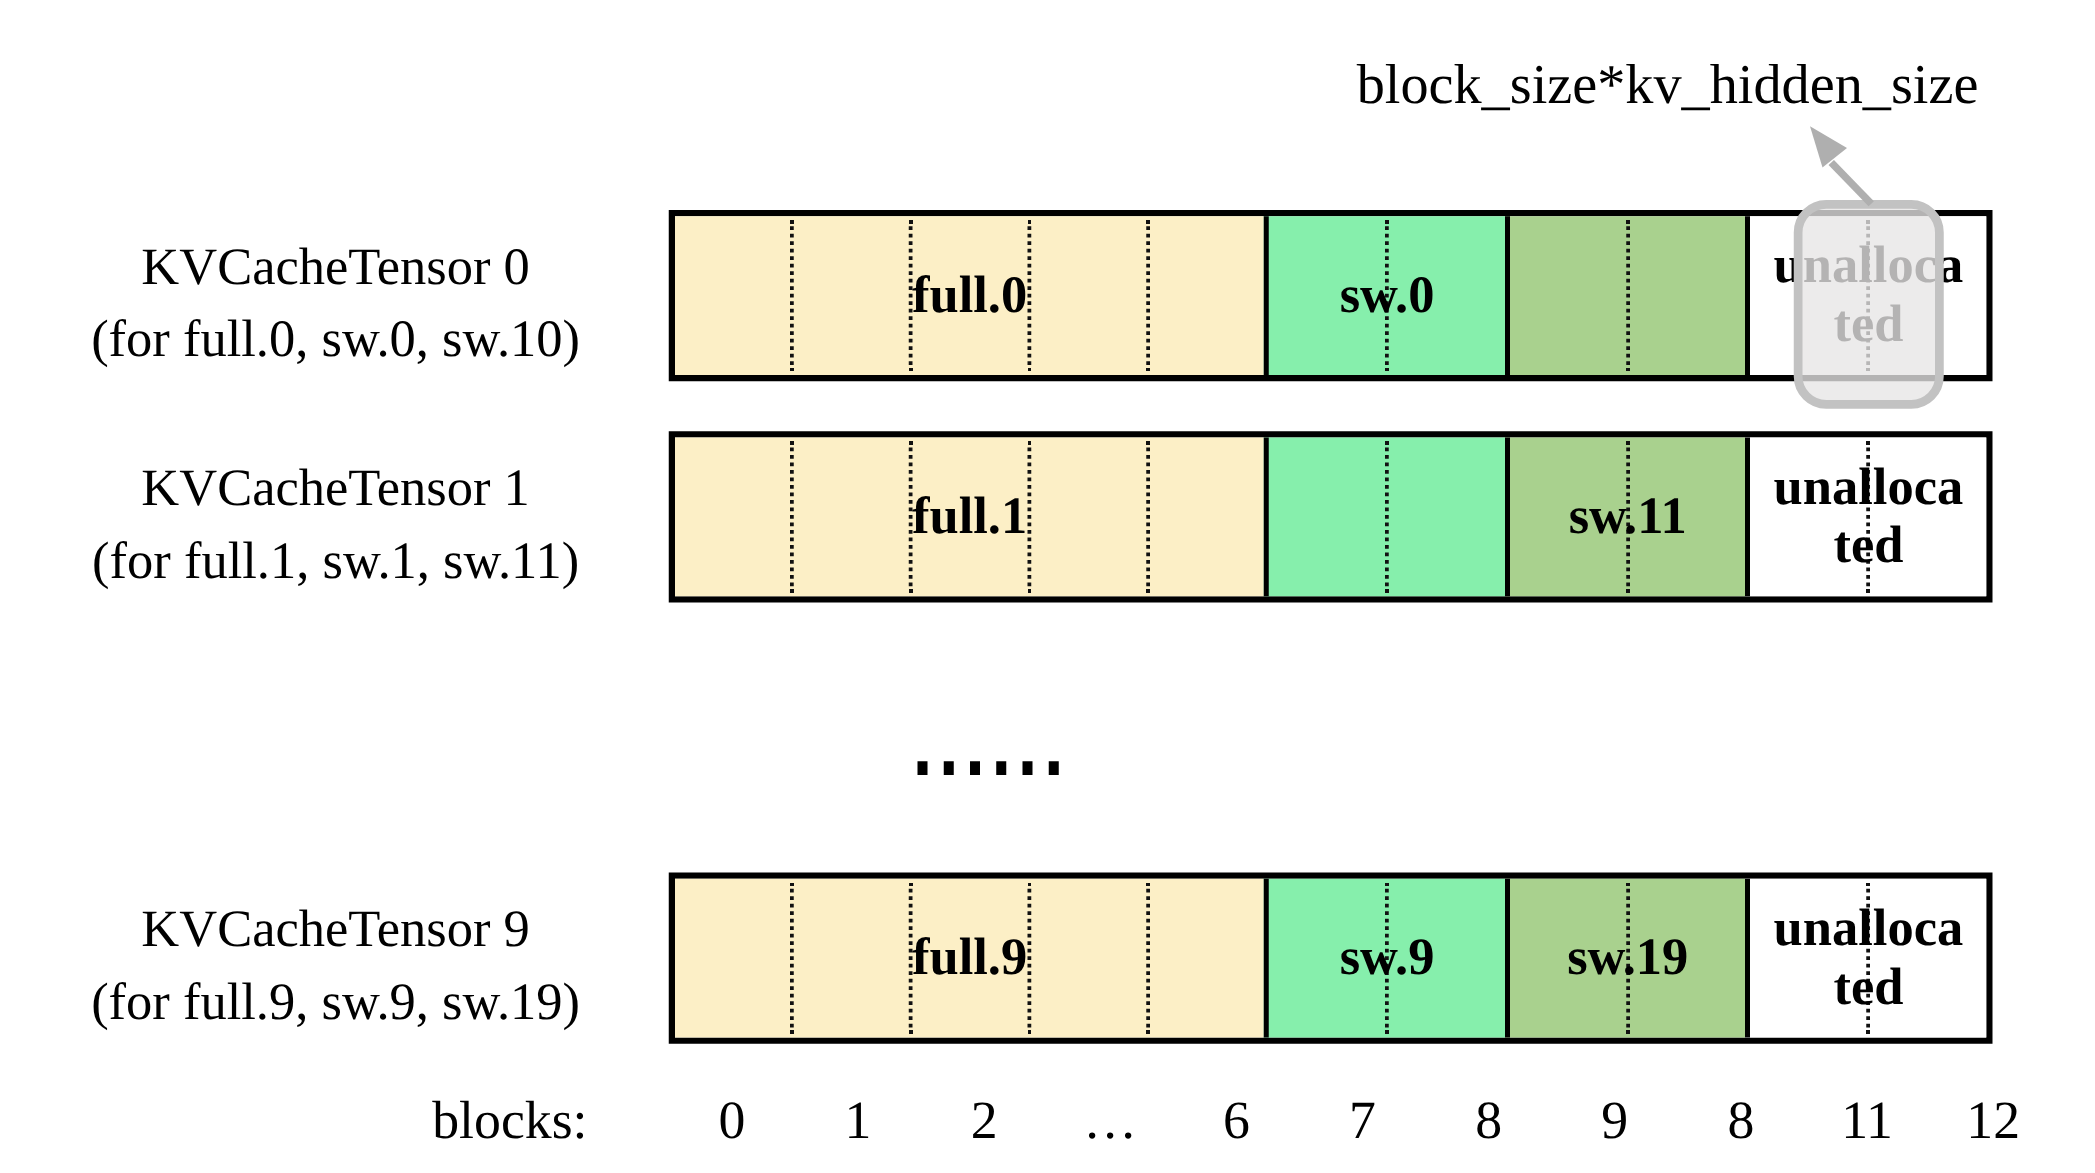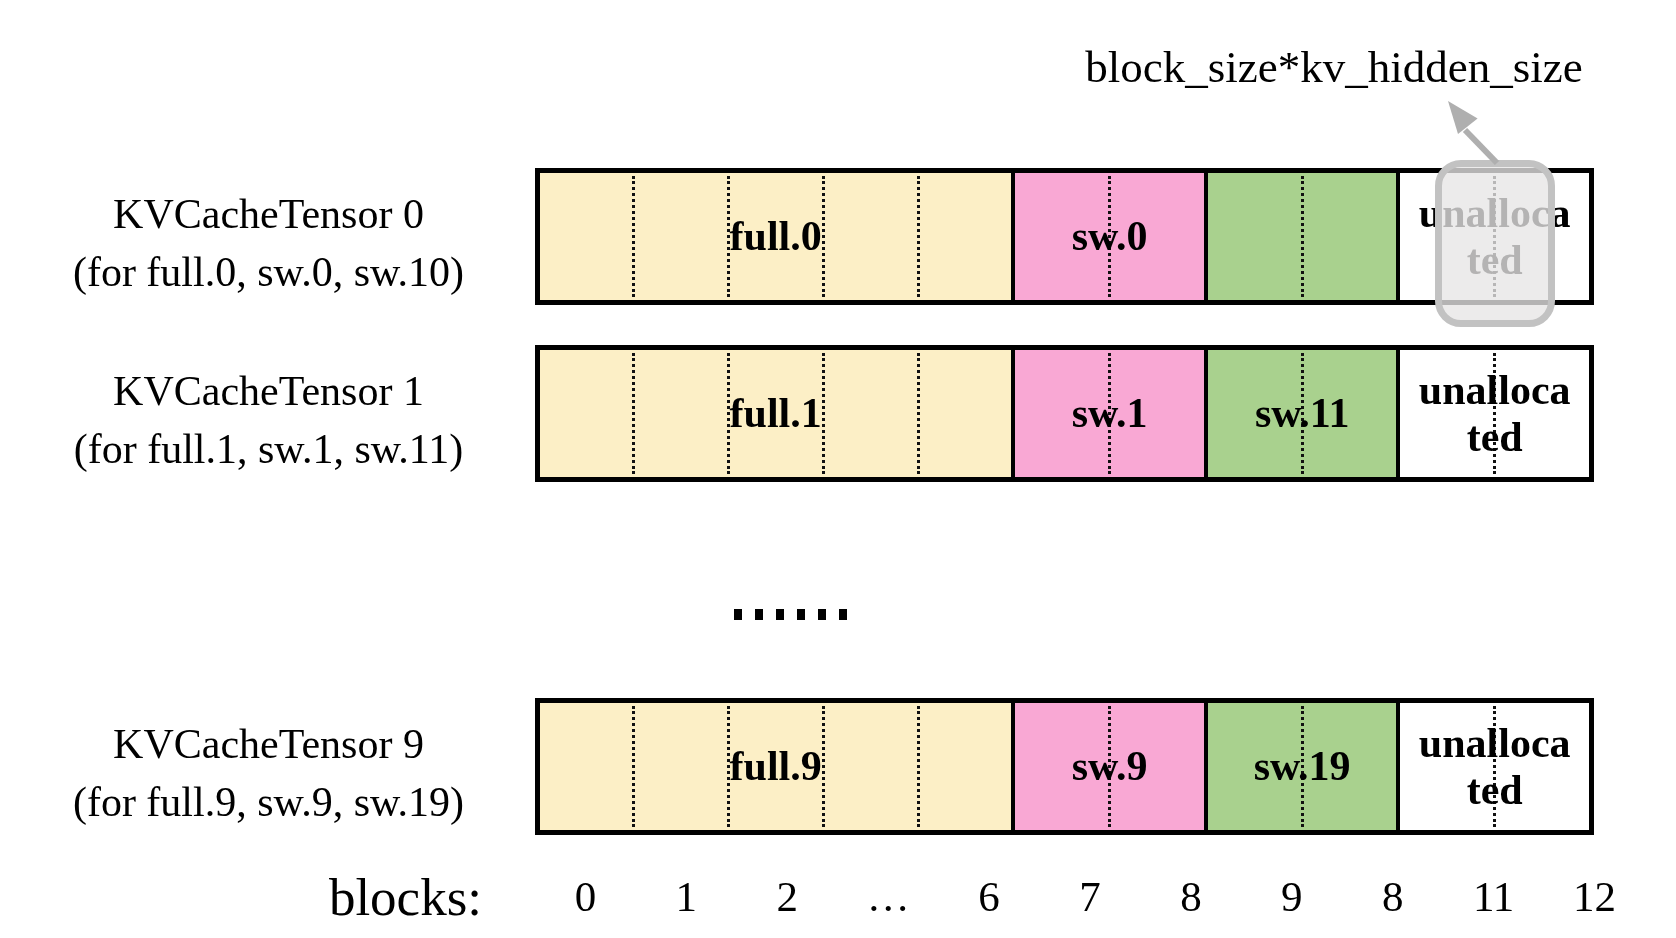--- a/index.html
+++ b/index.html
@@ -17,21 +17,21 @@
     font-size:42px; line-height:58px; white-space:nowrap; text-align:center;
   }
 
   .bar {
     position:absolute; left:535px; top:0; width:1059px; height:137px;
     display:flex; border:5px solid #000; box-sizing:border-box; background:#fff;
   }
   .seg { position:relative; display:flex; height:100%; box-sizing:border-box; }
   .seg + .seg { border-left:4px solid #000; }
   .seg-full    { flex:5; background:#FCEFC6; }
-  .seg-swlight { flex:2; background:#f9a8d4; }
+  .seg-swlight { flex:2; background:#86efac; }
   .seg-swdark  { flex:2; background:#A9D18E; }
   .seg-unalloc { flex:2; background:#FFFFFF; }
   .seg i { display:block; flex:1; margin:3px 0; border-left:3px dotted #111; }
   .seg i:first-child { border-left:none; }
   .seg-label {
     position:absolute; left:0; right:0; top:50%; transform:translateY(-50%);
     text-align:center; font-weight:bold; font-size:42px; line-height:1.12;
   }
   .seg-unalloc .seg-label {
     left:50%; right:auto; transform:translate(-50%,-50%);
@@ -40,22 +40,22 @@
 
   .mid-ellipsis { position:absolute; left:734px; top:589px; display:flex; gap:13px; }
   .mid-ellipsis b { display:block; width:8px; height:11px; background:#000; }
 
   .blocks-row {
     position:absolute; left:535px; top:849px; width:1110px;
     display:flex; font-size:43px; line-height:56px;
   }
   .blocks-row .tick { flex:1; text-align:center; }
   .blocks-label {
-    position:absolute; left:12px; top:849px; width:470px; text-align:right;
-    font-size:53px; line-height:56px;
+    position:absolute; left:0; top:849px; width:470px; text-align:right;
+    font-size:43px; line-height:56px;
   }
 
   .annotation {
     position:absolute; left:1054px; top:18px; width:560px;
     text-align:center; font-size:45px; line-height:58px; white-space:nowrap;
   }
 
   .highlight-box {
     position:absolute; left:1435px; top:140px; width:120px; height:167px;
     box-sizing:border-box; border:7px solid #C2C2C2; border-radius:26px;
@@ -118,21 +118,20 @@
         <i></i>
           <i></i>
           <i></i>
           <i></i>
           <i></i>
         <span class="seg-label">full.1</span>
       </div>
       <div class="seg seg-swlight">
         <i></i>
           <i></i>
-        <span class="seg-label">sw.1</span>
       </div>
       <div class="seg seg-swdark">
         <i></i>
           <i></i>
         <span class="seg-label">sw.11</span>
       </div>
       <div class="seg seg-unalloc">
         <i></i>
           <i></i>
         <span class="seg-label">unallocated</span>

